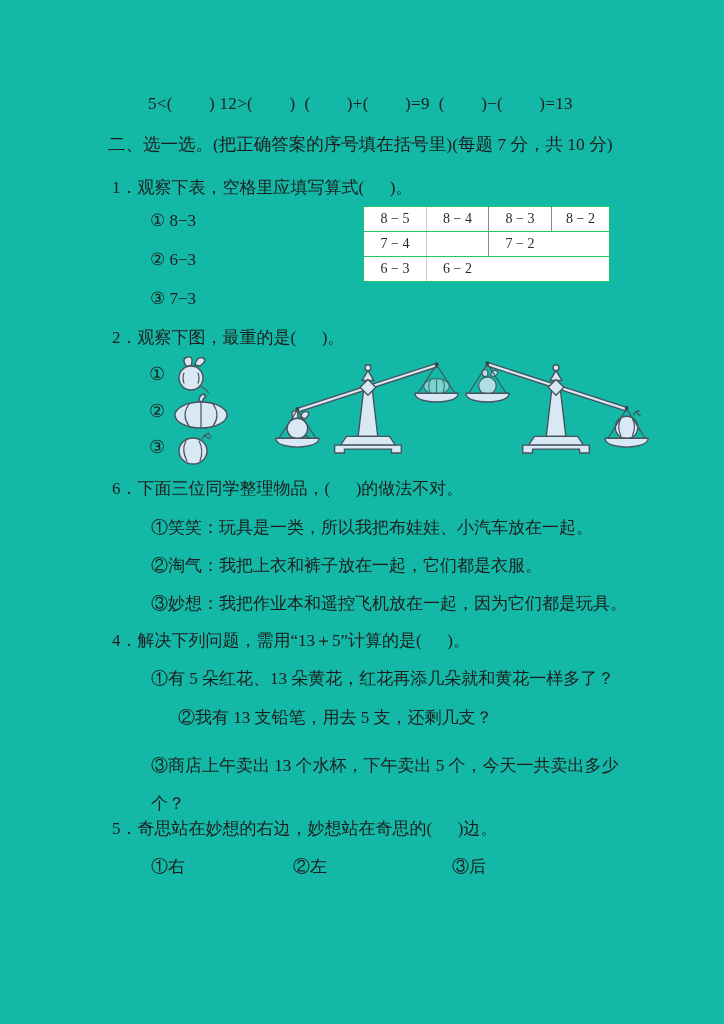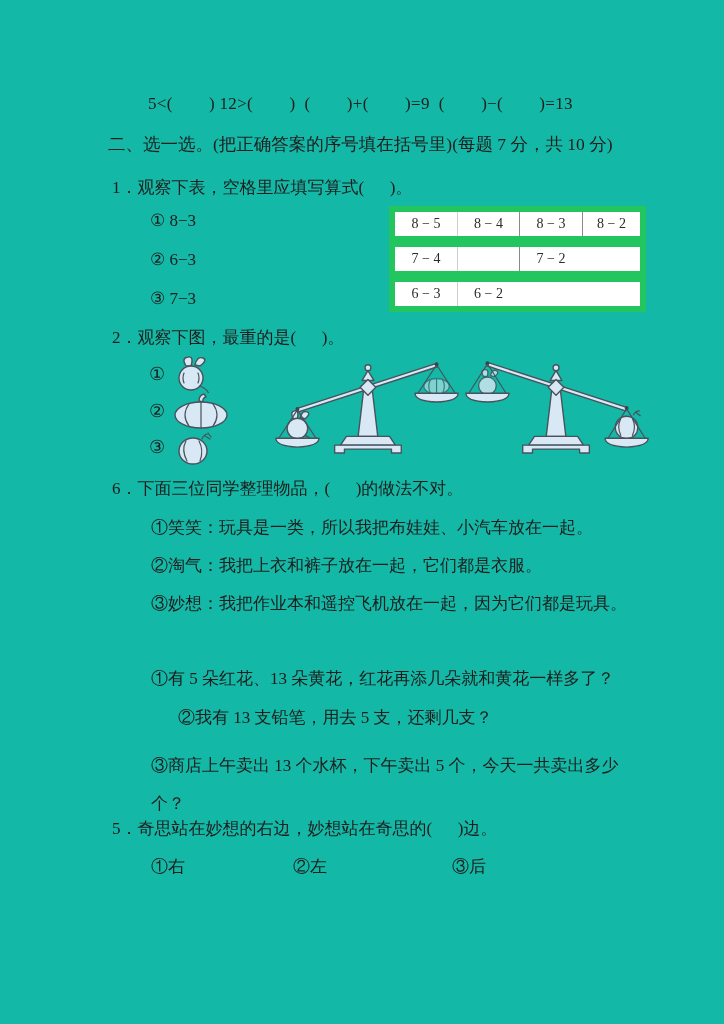--- a/index.html
+++ b/index.html
@@ -9,21 +9,21 @@
   }
   .abs{position:absolute;font-size:17px;line-height:22px;}
   .pre{white-space:pre;}
   #eq-line{left:148px;top:93px;letter-spacing:.3px;}
   #sec-title{left:108px;top:133px;font-size:17.5px;}
   #q1-stem{left:112px;top:177px;}
   #q1-opt0{left:150px;top:210px;}
   #q1-opt1{left:150px;top:249px;}
   #q1-opt2{left:150px;top:288px;}
   #q1-table{position:absolute;left:363px;top:207px;}
-  .trow{display:flex;border:6px solid #22c55e;margin-top:-1px;height:24px;background:#fff;margin-left:26px;}
+  .trow{display:flex;border:1px solid #22c55e;margin-top:-1px;height:24px;background:#fff;}
   .tc{display:flex;align-items:center;justify-content:center;height:100%;
       font-size:14px;color:#2a2a2a;box-sizing:border-box;}
   .tc + .tc{border-left:1px solid #8a8a8a;}
   .tc.faint{border-left-color:#cfcfcf;}
   .w62{width:62px}.w63{width:63px}.w58{width:58px}
   #q2-stem{left:112px;top:327px;}
   .vrow{position:absolute;display:flex;align-items:center;gap:7px;height:36px;}
   #q2-opt0{left:149px;top:356px;}
   #q2-opt1{left:149px;top:393px;}
   #q2-opt2{left:149px;top:429px;}
@@ -163,20 +163,21 @@
     <path class="sfill" d="M148 93 L192 93 Q192 101 170 102 Q148 101 148 93 Z"></path>
     <circle class="knob" cx="28" cy="16.5" r="2"></circle>
     <circle class="knob" cx="170" cy="62" r="2"></circle>
   </svg>
 
   <div class="abs pre" id="q3-stem">6．下面三位同学整理物品，(      )的做法不对。</div>
   <div class="abs pre" id="q3-opt0">①笑笑：玩具是一类，所以我把布娃娃、小汽车放在一起。</div>
   <div class="abs pre" id="q3-opt1">②淘气：我把上衣和裤子放在一起，它们都是衣服。</div>
   <div class="abs pre" id="q3-opt2">③妙想：我把作业本和遥控飞机放在一起，因为它们都是玩具。</div>
 
+  <div class="abs pre" id="q4-stem">4．解决下列问题，需用“13＋5”计算的是(      )。</div>
   <div class="abs pre" id="q4-opt0">①有 5 朵红花、13 朵黄花，红花再添几朵就和黄花一样多了？</div>
   <div class="abs pre" id="q4-opt1">②我有 13 支铅笔，用去 5 支，还剩几支？</div>
   <div class="abs" id="q4-opt2">③商店上午卖出 13 个水杯，下午卖出 5 个，今天一共卖出多少个？</div>
 
   <div class="abs pre" id="q5-stem">5．奇思站在妙想的右边，妙想站在奇思的(      )边。</div>
   <div class="abs pre" id="q5-opt0">①右</div>
   <div class="abs pre" id="q5-opt1">②左</div>
   <div class="abs pre" id="q5-opt2">③后</div>
 
 </div>

